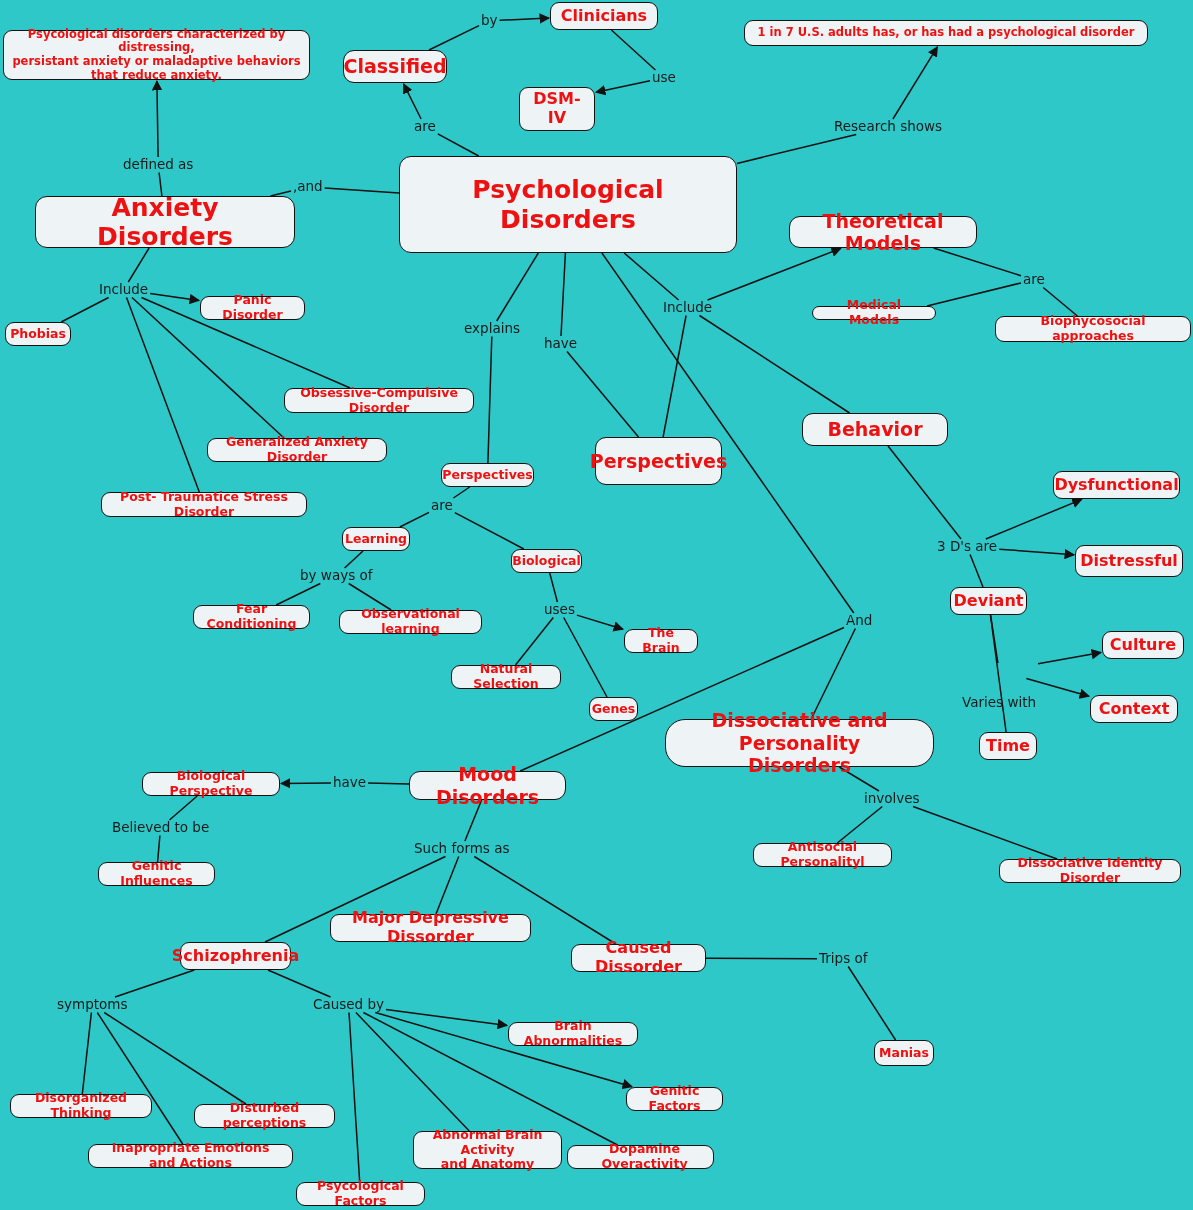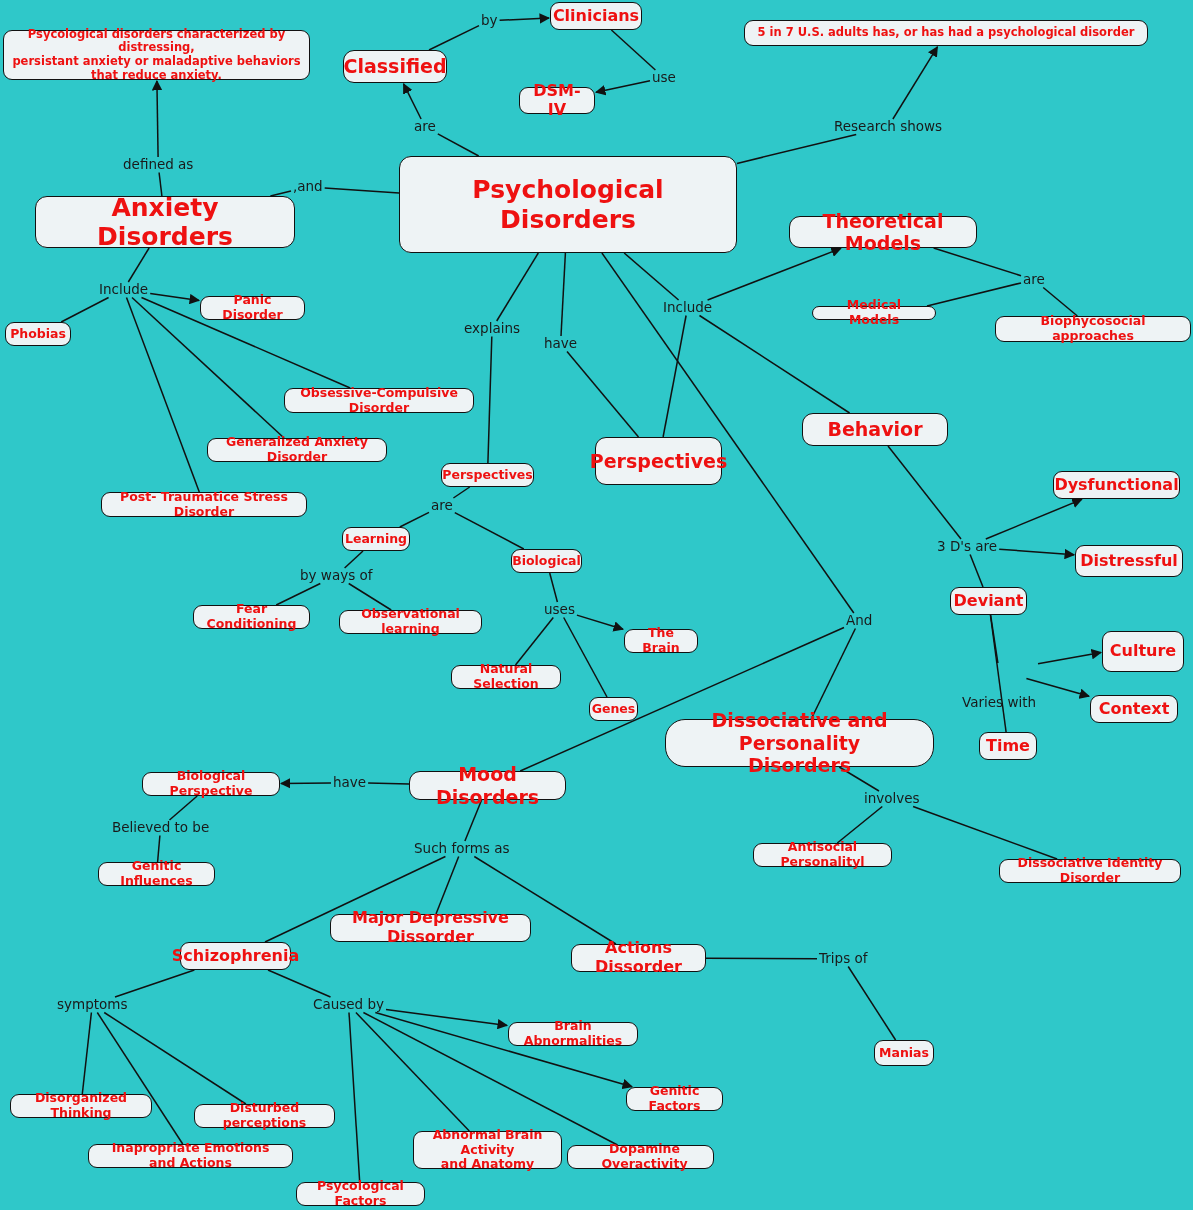--- a/index.html
+++ b/index.html
@@ -139,59 +139,59 @@
         <line x1="355.9" y1="1012.5" x2="469.3" y2="1131.0" stroke="#111111" stroke-width="1.5"></line>
         <line x1="363.4" y1="1012.5" x2="617.5" y2="1145.0" stroke="#111111" stroke-width="1.5"></line>
         <line x1="349.0" y1="1012.5" x2="359.7" y2="1182.0" stroke="#111111" stroke-width="1.5"></line>
       </g>
   </svg>
   <div id="nodes">
       <div class="node sz-xs" style="left: 3px; top: 30px; width: 307px; height: 50px;">Psycological disorders characterized by distressing,
 persistant anxiety or maladaptive behaviors
 that reduce anxiety.</div>
       <div class="node sz-lg" style="left: 343px; top: 50px; width: 104px; height: 33px;">Classified</div>
-      <div class="node sz-md" style="left: 550px; top: 2px; width: 92px; height: 28px;">Clinicians</div>
-      <div class="node sz-md" style="left: 519px; top: 87px; width: 76px; height: 27px;">DSM-IV</div>
-      <div class="node sz-xs" style="left: 744px; top: 20px; width: 404px; height: 26px;">5 in 7 U.S. adults has, or has had a psychological disorder</div>
+      <div class="node sz-md" style="left: 550px; top: 2px; width: 108px; height: 28px;">Clinicians</div>
+      <div class="node sz-md" style="left: 519px; top: 87px; width: 76px; height: 44px;">DSM-IV</div>
+      <div class="node sz-xs" style="left: 744px; top: 20px; width: 404px; height: 26px;">1 in 7 U.S. adults has, or has had a psychological disorder</div>
       <div class="node sz-xl" style="left: 399px; top: 156px; width: 338px; height: 97px;">Psychological Disorders</div>
       <div class="node sz-xl" style="left: 35px; top: 196px; width: 260px; height: 52px;">Anxiety Disorders</div>
       <div class="node sz-lg" style="left: 789px; top: 216px; width: 188px; height: 32px;">Theoretical Models</div>
       <div class="node sz-sm" style="left: 812px; top: 306px; width: 124px; height: 14px;">Medical Models</div>
       <div class="node sz-sm" style="left: 995px; top: 316px; width: 196px; height: 26px;">Biophycosocial approaches</div>
       <div class="node sz-sm" style="left: 200px; top: 296px; width: 105px; height: 24px;">Panic Disorder</div>
       <div class="node sz-sm" style="left: 5px; top: 322px; width: 66px; height: 24px;">Phobias</div>
       <div class="node sz-sm" style="left: 284px; top: 388px; width: 190px; height: 25px;">Obsessive-Compulsive Disorder</div>
       <div class="node sz-sm" style="left: 207px; top: 438px; width: 180px; height: 24px;">Generalized Anxiety Disorder</div>
       <div class="node sz-sm" style="left: 101px; top: 492px; width: 206px; height: 25px;">Post- Traumatice Stress Disorder</div>
       <div class="node sz-sm" style="left: 441px; top: 463px; width: 93px; height: 24px;">Perspectives</div>
       <div class="node sz-lg" style="left: 595px; top: 437px; width: 127px; height: 48px;">Perspectives</div>
       <div class="node sz-lg" style="left: 802px; top: 413px; width: 146px; height: 33px;">Behavior</div>
       <div class="node sz-md" style="left: 1053px; top: 471px; width: 127px; height: 28px;">Dysfunctional</div>
       <div class="node sz-md" style="left: 1075px; top: 545px; width: 108px; height: 32px;">Distressful</div>
       <div class="node sz-md" style="left: 950px; top: 587px; width: 77px; height: 28px;">Deviant</div>
-      <div class="node sz-md" style="left: 1102px; top: 631px; width: 82px; height: 41px;">Culture</div>
+      <div class="node sz-md" style="left: 1102px; top: 631px; width: 82px; height: 28px;">Culture</div>
       <div class="node sz-md" style="left: 1090px; top: 695px; width: 88px; height: 28px;">Context</div>
       <div class="node sz-md" style="left: 979px; top: 732px; width: 58px; height: 28px;">Time</div>
       <div class="node sz-sm" style="left: 342px; top: 527px; width: 68px; height: 24px;">Learning</div>
       <div class="node sz-sm" style="left: 511px; top: 549px; width: 71px; height: 24px;">Biological</div>
       <div class="node sz-sm" style="left: 193px; top: 605px; width: 117px; height: 24px;">Fear Conditioning</div>
       <div class="node sz-sm" style="left: 339px; top: 610px; width: 143px; height: 24px;">Observational learning</div>
       <div class="node sz-sm" style="left: 451px; top: 665px; width: 110px; height: 24px;">Natural Selection</div>
       <div class="node sz-sm" style="left: 624px; top: 629px; width: 74px; height: 24px;">The Brain</div>
       <div class="node sz-sm" style="left: 589px; top: 697px; width: 49px; height: 24px;">Genes</div>
       <div class="node sz-lg" style="left: 665px; top: 719px; width: 269px; height: 48px; border-radius: 20px;">Dissociative and Personality
 Disorders</div>
       <div class="node sz-lg" style="left: 409px; top: 771px; width: 157px; height: 29px;">Mood Disorders</div>
       <div class="node sz-sm" style="left: 142px; top: 772px; width: 138px; height: 24px;">Biological Perspective</div>
       <div class="node sz-sm" style="left: 98px; top: 862px; width: 117px; height: 24px;">Genitic Influences</div>
       <div class="node sz-sm" style="left: 753px; top: 843px; width: 139px; height: 24px;">Antisocial Personalityl</div>
       <div class="node sz-sm" style="left: 999px; top: 859px; width: 182px; height: 24px;">Dissociative Identity Disorder</div>
       <div class="node sz-md" style="left: 330px; top: 914px; width: 201px; height: 28px;">Major Depressive Dissorder</div>
       <div class="node sz-md" style="left: 180px; top: 942px; width: 111px; height: 28px;">Schizophrenia</div>
-      <div class="node sz-md" style="left: 571px; top: 944px; width: 135px; height: 28px;">Actions Dissorder</div>
+      <div class="node sz-md" style="left: 571px; top: 944px; width: 135px; height: 28px;">Caused Dissorder</div>
       <div class="node sz-sm" style="left: 874px; top: 1040px; width: 60px; height: 26px;">Manias</div>
       <div class="node sz-sm" style="left: 508px; top: 1022px; width: 130px; height: 24px;">Brain Abnormalities</div>
       <div class="node sz-sm" style="left: 626px; top: 1087px; width: 97px; height: 24px;">Genitic Factors</div>
       <div class="node sz-sm" style="left: 10px; top: 1094px; width: 142px; height: 24px;">Disorganized Thinking</div>
       <div class="node sz-sm" style="left: 194px; top: 1104px; width: 141px; height: 24px;">Disturbed perceptions</div>
       <div class="node sz-sm" style="left: 413px; top: 1131px; width: 149px; height: 38px;">Abnormal Brain Activity
 and Anatomy</div>
       <div class="node sz-sm" style="left: 88px; top: 1144px; width: 205px; height: 24px;">Inapropriate Emotions and Actions</div>
       <div class="node sz-sm" style="left: 567px; top: 1145px; width: 147px; height: 24px; padding-left: 16px;">Dopamine Overactivity</div>
       <div class="node sz-sm" style="left: 296px; top: 1182px; width: 129px; height: 24px;">Psycological Factors</div>

